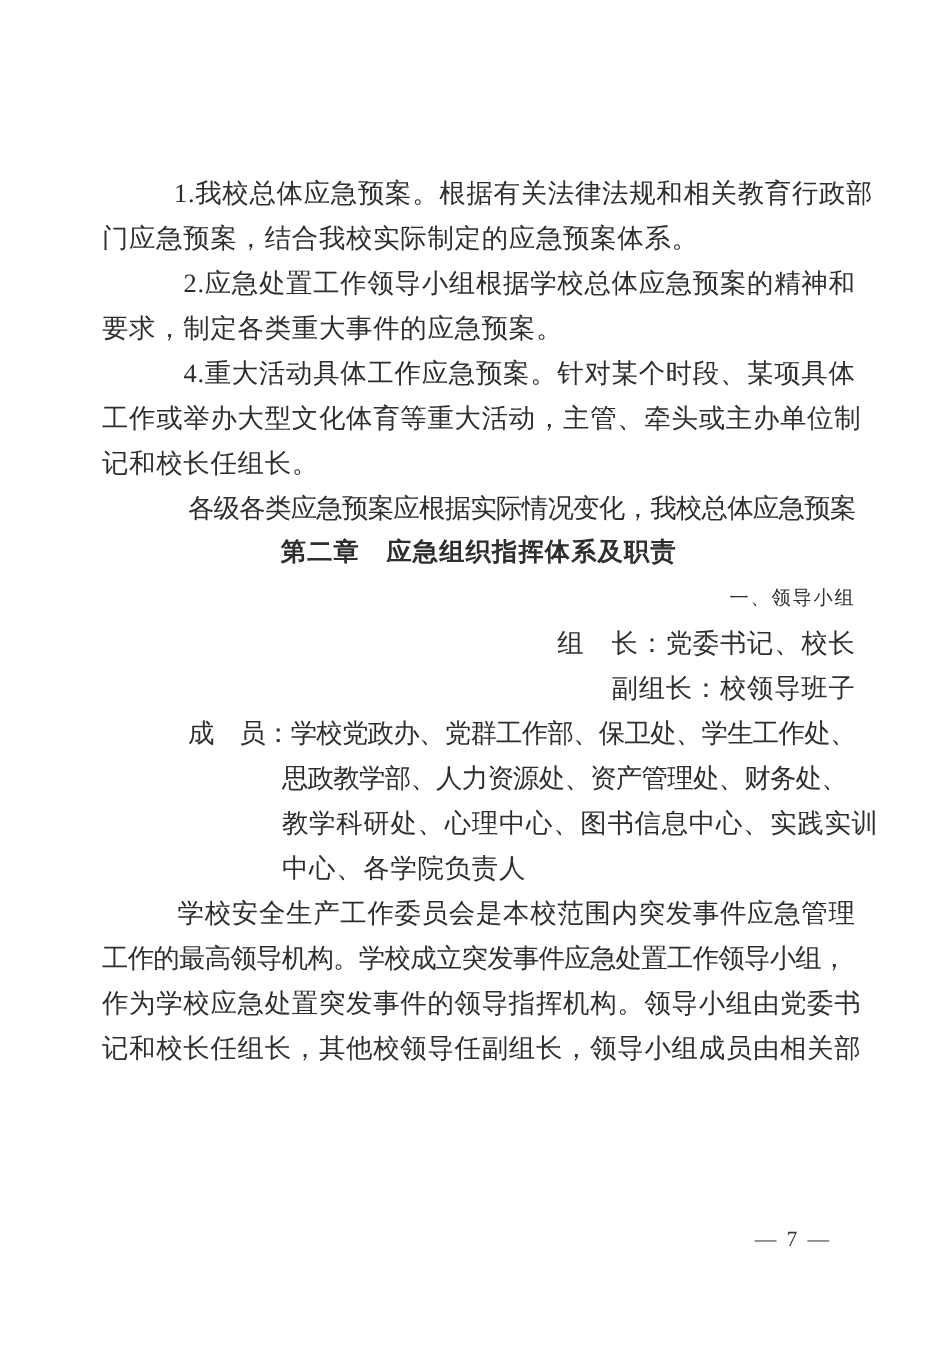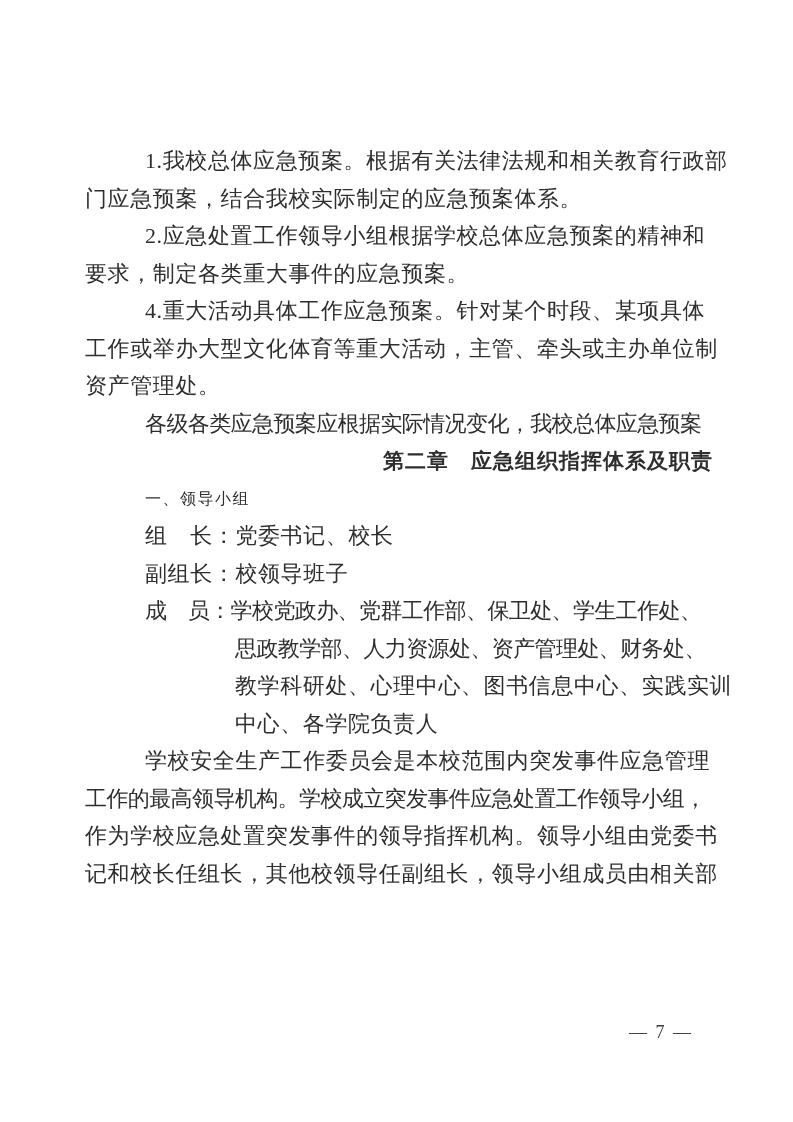--- a/index.html
+++ b/index.html
@@ -22,29 +22,29 @@
     top: 142px;
     width: 628px;
   }
   .line {
     height: 37.5px;
     line-height: 37.5px;
     font-size: 22px;
     letter-spacing: 0.6px;
     white-space: nowrap;
   }
-  .indent { padding-left: 60px; }
+  .indent { padding-left: 60px; text-align: right; }
   .hang   { padding-left: 150px; }
   .tight  { letter-spacing: -0.6px; }
   .chapter {
     font-family: "Liberation Sans", "DejaVu Sans", sans-serif;
     font-weight: bold;
     font-size: 21px;
     letter-spacing: 1px;
-    text-align: right;
+    text-align: center;
     padding-left: 0;
   }
   .section {
     font-family: "Liberation Sans", "DejaVu Sans", sans-serif;
     font-weight: normal;
     font-size: 16px;
     letter-spacing: 1.5px;
   }
   .page-number {
     position: absolute;
@@ -64,21 +64,21 @@
   <div class="content">
 
     <div class="line indent">1.我校总体应急预案。根据有关法律法规和相关教育行政部</div>
     <div class="line">门应急预案，结合我校实际制定的应急预案体系。</div>
 
     <div class="line indent">2.应急处置工作领导小组根据学校总体应急预案的精神和</div>
     <div class="line">要求，制定各类重大事件的应急预案。</div>
 
     <div class="line indent">4.重大活动具体工作应急预案。针对某个时段、某项具体</div>
     <div class="line">工作或举办大型文化体育等重大活动，主管、牵头或主办单位制</div>
-    <div class="line">资产管理处。</div>
+    <div class="line">记和校长任组长。</div>
 
     <div class="line indent tight">各级各类应急预案应根据实际情况变化，我校总体应急预案</div>
 
     <div class="line chapter">第二章　应急组织指挥体系及职责</div>
     <div class="line section indent">一、领导小组</div>
 
     <div class="line indent">组　长：党委书记、校长</div>
     <div class="line indent">副组长：校领导班子</div>
     <div class="line indent tight">成　员：学校党政办、党群工作部、保卫处、学生工作处、</div>
     <div class="line hang tight">思政教学部、人力资源处、资产管理处、财务处、</div>

